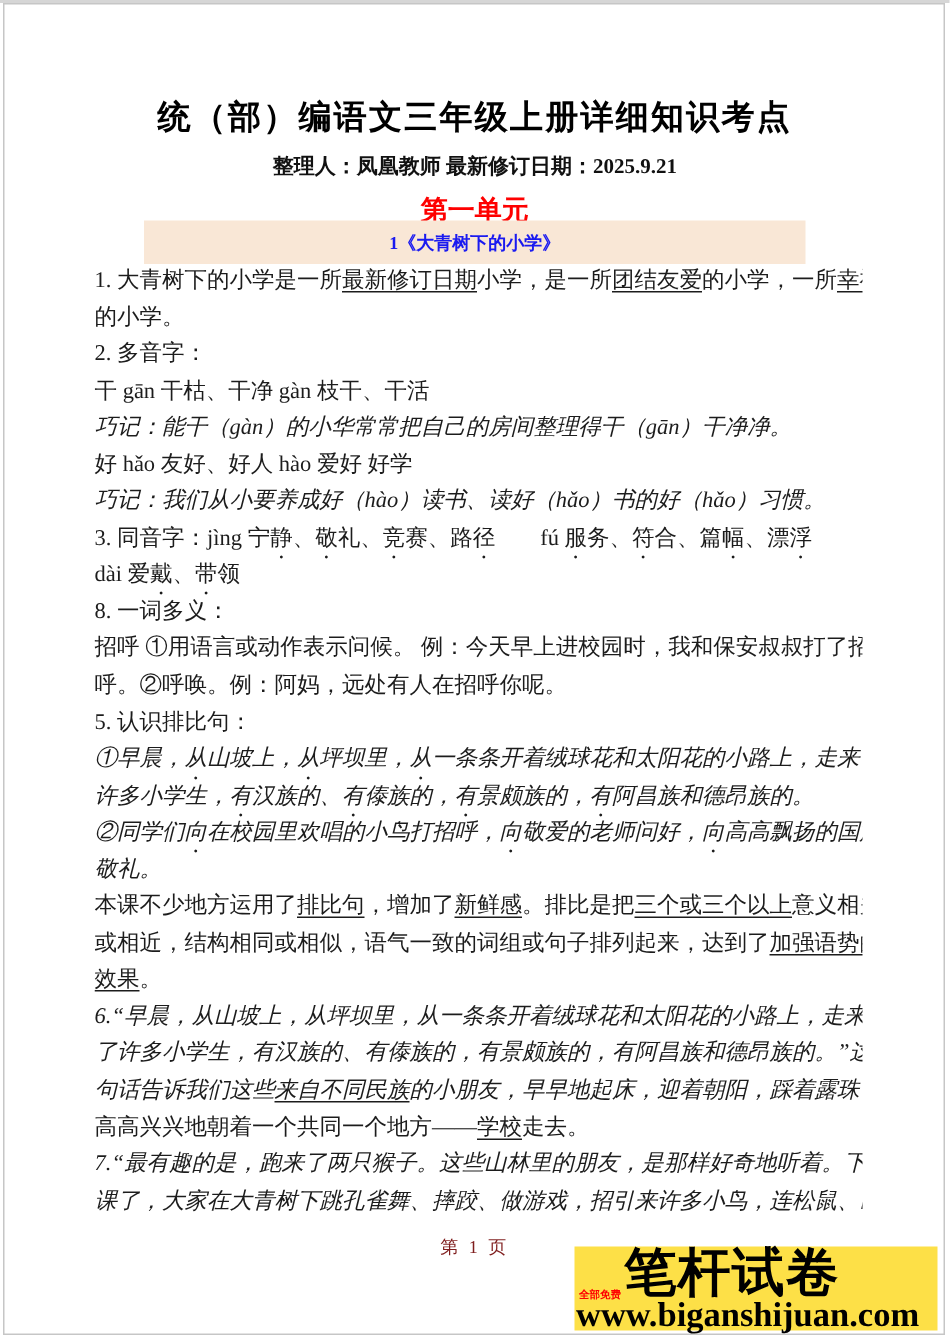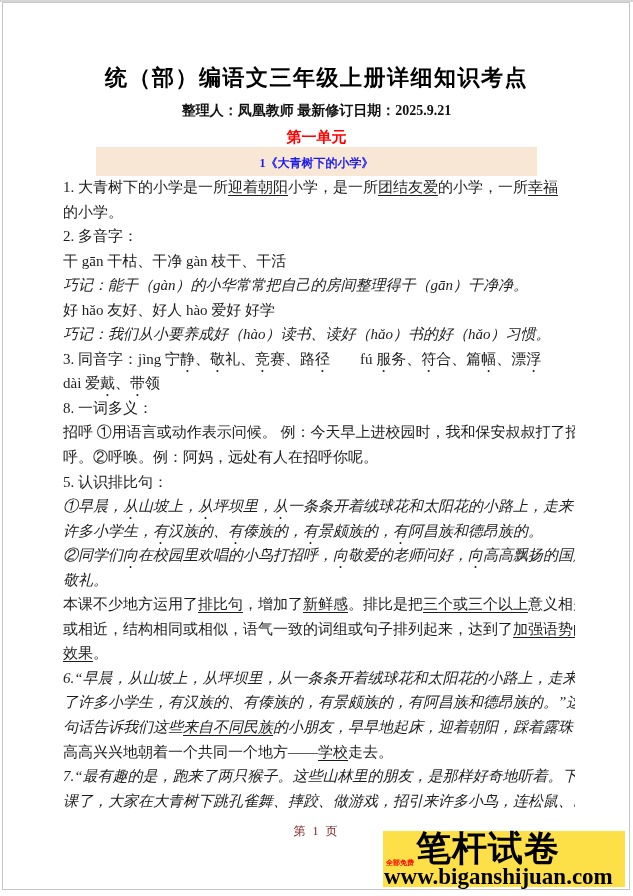--- a/index.html
+++ b/index.html
@@ -16,21 +16,21 @@
   .title {
     position:absolute; top:63px; left:0; width:633px; text-align:center;
     font-size:22px; font-weight:bold; letter-spacing:1.5px; color:#000;
   }
   .subtitle {
     position:absolute; top:102px; left:0; width:633px; text-align:center;
     font-size:14px; font-weight:600; color:#111;
   }
   .unit-heading {
     position:absolute; top:128px; left:0; width:633px; text-align:center;
-    font-size:15px; font-weight:bold; color:var(--unit-red,#fe0000);
+    font-size:18px; font-weight:bold; color:var(--unit-red,#fe0000);
   }
   .lesson-band {
     position:absolute; top:147px; left:96px; width:441px; height:29px;
     background:var(--band-bg,#f9e7d6); text-align:center; line-height:29px;
   }
   .lesson-band .lesson-label {
     font-size:12px; font-weight:bold; color:var(--lesson-blue,#1a1af0);
   }
   .bodytext {
     position:absolute; left:63px; top:175px; width:512px;
@@ -75,21 +75,21 @@
 <div class="page-border"></div>
 
 <div class="title">统（部）编语文三年级上册详细知识考点</div>
 <div class="subtitle">整理人：凤凰教师 最新修订日期：2025.9.21</div>
 <div class="unit-heading">第一单元</div>
 <div class="lesson-band">
   <span class="lesson-label">1《大青树下的小学》</span>
 </div>
 
 <div class="bodytext">
-    <div class="body-line"><span>1. 大青树下的小学是一所</span><span class="u">迎着朝阳</span><span>小学，是一所</span><span class="u">团结友爱</span><span>的小学，一所</span><span class="u">幸福</span></div>
+    <div class="body-line"><span>1. 大青树下的小学是一所</span><span class="u">最新修订日期</span><span>小学，是一所</span><span class="u">团结友爱</span><span>的小学，一所</span><span class="u">幸福</span></div>
     <div class="body-line"><span>的小学。</span></div>
     <div class="body-line"><span>2. 多音字：</span></div>
     <div class="body-line"><span>干 gān 干枯、干净 gàn 枝干、干活</span></div>
     <div class="body-line kai"><span>巧记：能干（gàn）的小华常常把自己的房间整理得干（gān）干净净。</span></div>
     <div class="body-line"><span>好 hǎo 友好、好人 hào 爱好 好学</span></div>
     <div class="body-line kai"><span>巧记：我们从小要养成好（hào）读书、读好（hǎo）书的好（hǎo）习惯。</span></div>
     <div class="body-line"><span>3. 同音字：jìng 宁</span><span class="d">静</span><span>、</span><span class="d">敬</span><span>礼、</span><span class="d">竞</span><span>赛、路</span><span class="d">径</span><span>　　fú </span><span class="d">服</span><span>务、</span><span class="d">符</span><span>合、篇</span><span class="d">幅</span><span>、漂</span><span class="d">浮</span></div>
     <div class="body-line"><span>dài 爱</span><span class="d">戴</span><span>、</span><span class="d">带</span><span>领</span></div>
     <div class="body-line"><span>8. 一词多义：</span></div>
     <div class="body-line"><span>招呼 ①用语言或动作表示问候。 例：今天早上进校园时，我和保安叔叔打了招</span></div>

